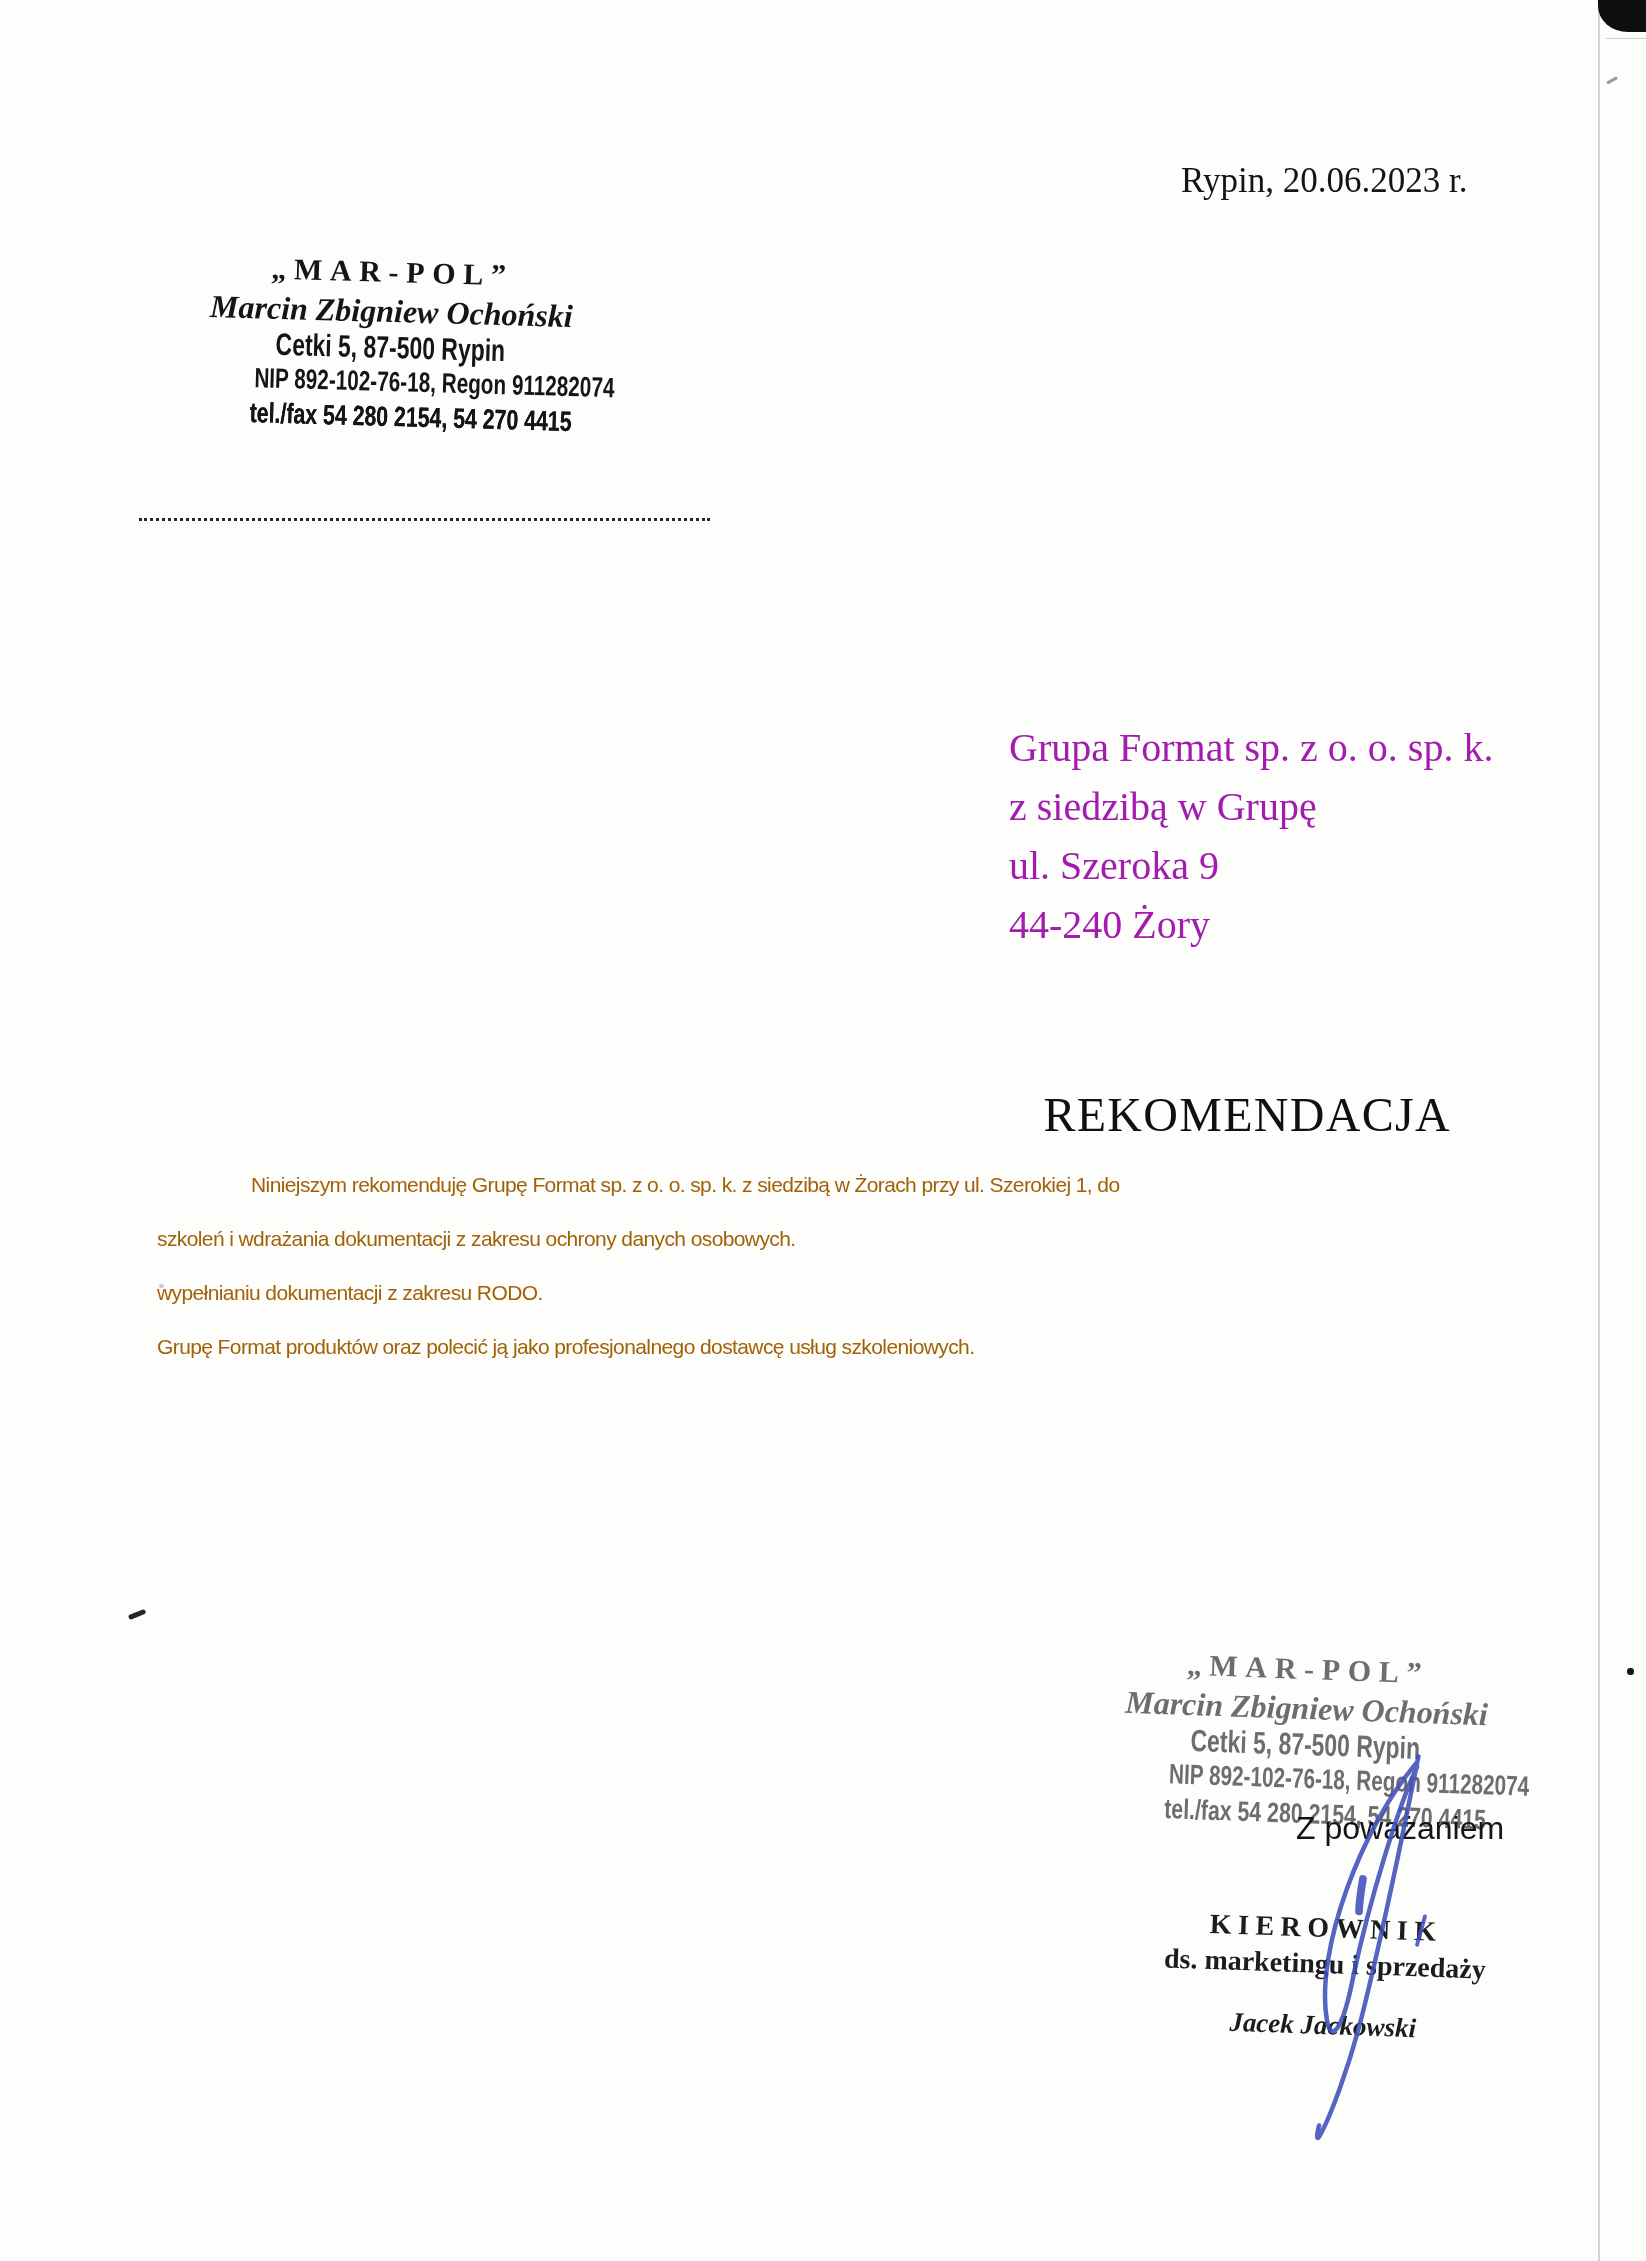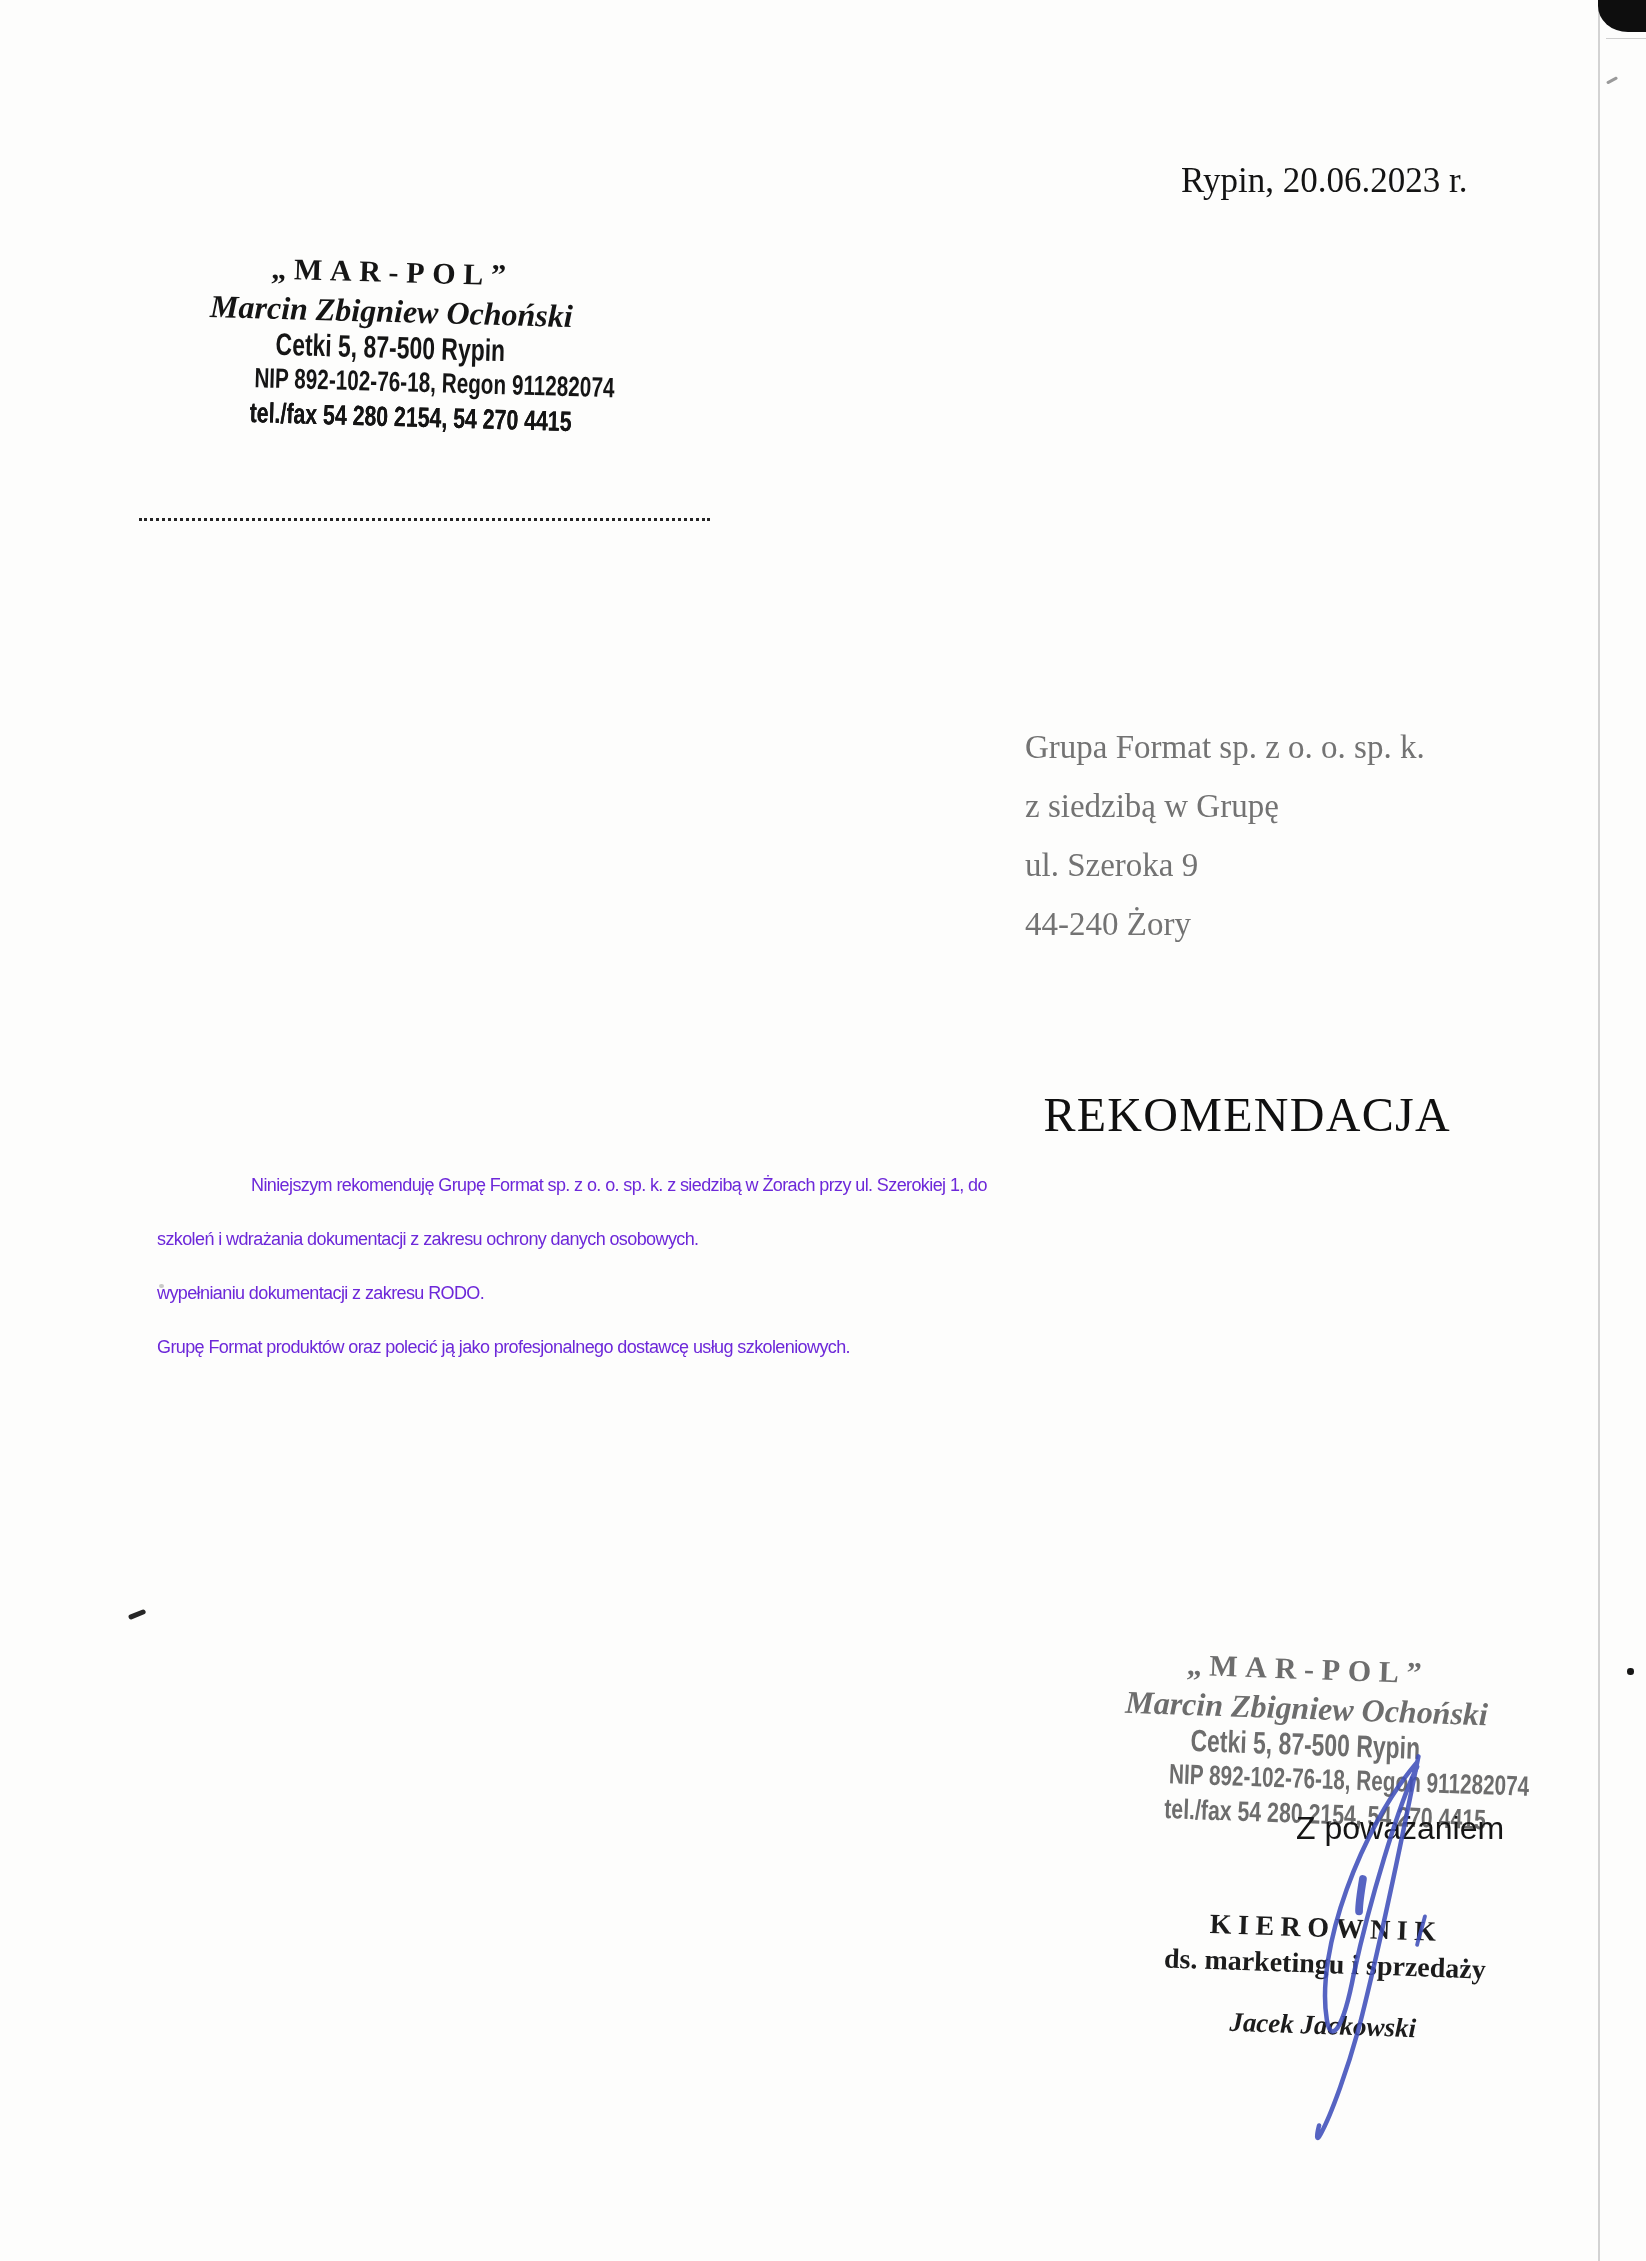--- a/index.html
+++ b/index.html
@@ -26,28 +26,28 @@
   .st-l3,.st-l4,.st-l5{font-weight:700;white-space:nowrap;}
   .st-l3{font-size:31px;line-height:34px;transform:scaleX(.74);}
   .st-l4{font-size:28px;line-height:34px;transform:scaleX(.74);}
   .st-l5{font-size:28px;line-height:35px;transform:scaleX(.76);}
   #header-stamp .st-l5{font-weight:700;text-shadow:0 0 0.6px #111;}
 
   
   #dotted-line{left:139px;top:513px;width:571px;height:5.2px;border-bottom:3.9px dotted #262626;}
 
   
-  #recipient{left:1009px;top:718px;font-size:33px;line-height:59px;color:#737373;margin-left:16px;}
+  #recipient{left:1009px;top:718px;font-size:40px;line-height:59px;color:#a21caf;}
   #recipient div{white-space:nowrap;}
 
   
   #title{left:160px;top:1044px;width:1291px;text-align:right;font-size:48px;letter-spacing:1.3px;color:#101010;margin-top:43px;}
 
   
-  #body{left:157px;top:1158px;width:1375px;font-size:18px;letter-spacing:-0.6px;color:#6d28d9;}
+  #body{left:157px;top:1158px;width:1375px;font-size:21px;letter-spacing:-0.6px;color:#a16207;}
   .body-line{line-height:54px;white-space:nowrap;}
   .indent{padding-left:94px;}
 
   
   #salutation{left:1281px;top:1809px;font-size:32px;line-height:39px;color:#151515;margin-left:15px;}
 
   
   #signer-stamp{left:1163px;top:1910px;width:323px;text-align:center;transform:rotate(2deg);color:#1c1c1c;}
   .sg-l1{font-family:"Liberation Serif",serif;font-weight:700;font-size:28px;letter-spacing:6.5px;line-height:35px;white-space:nowrap;}
   .sg-l2{font-family:"Liberation Serif",serif;font-weight:700;font-size:28px;line-height:37px;white-space:nowrap;}

